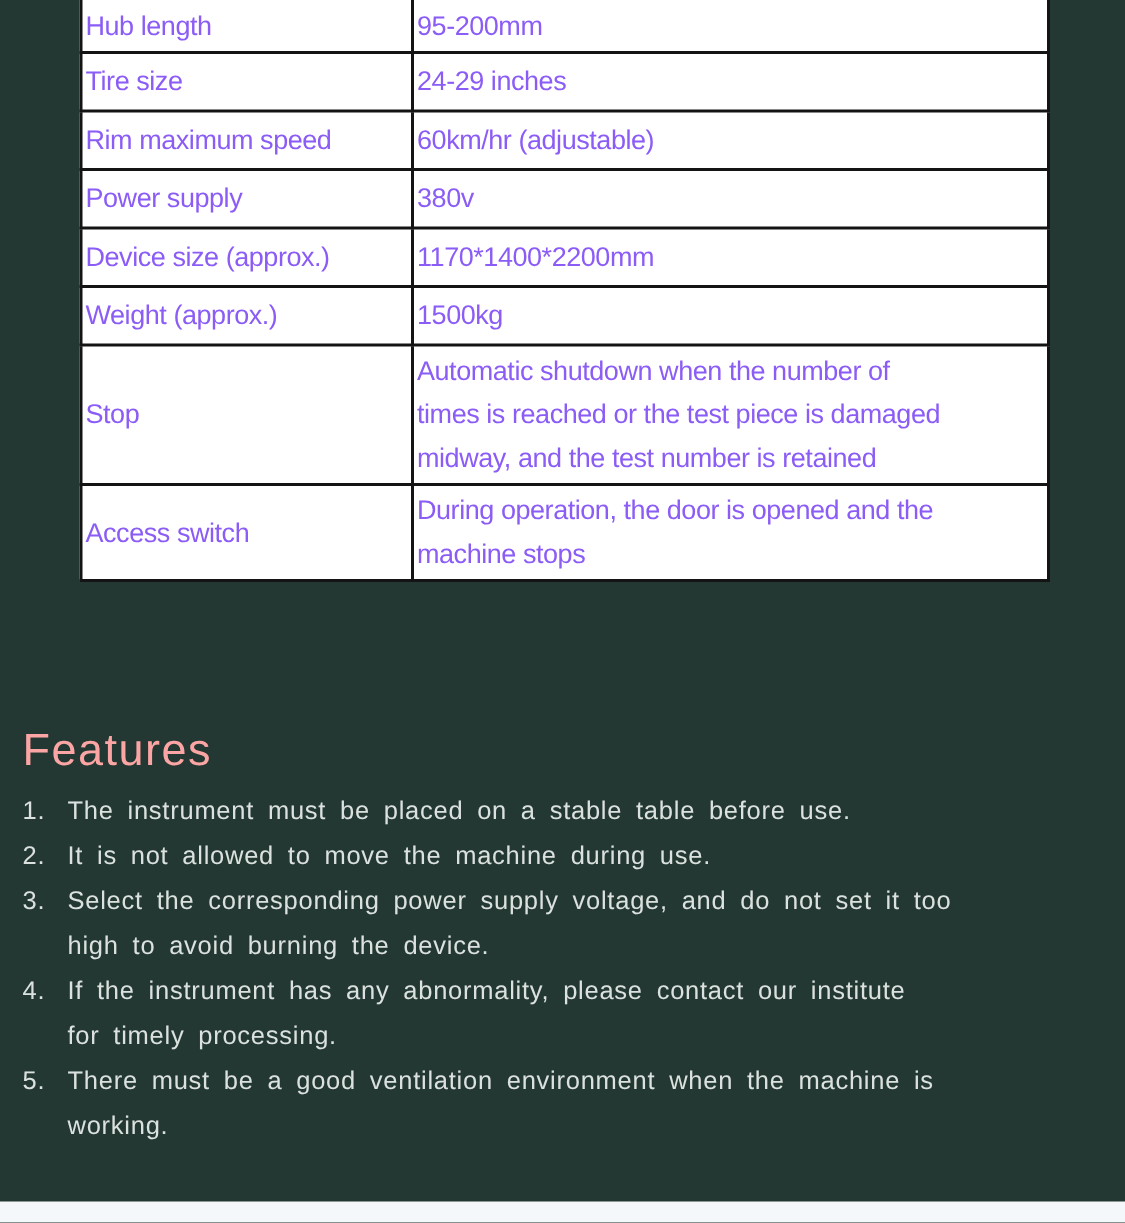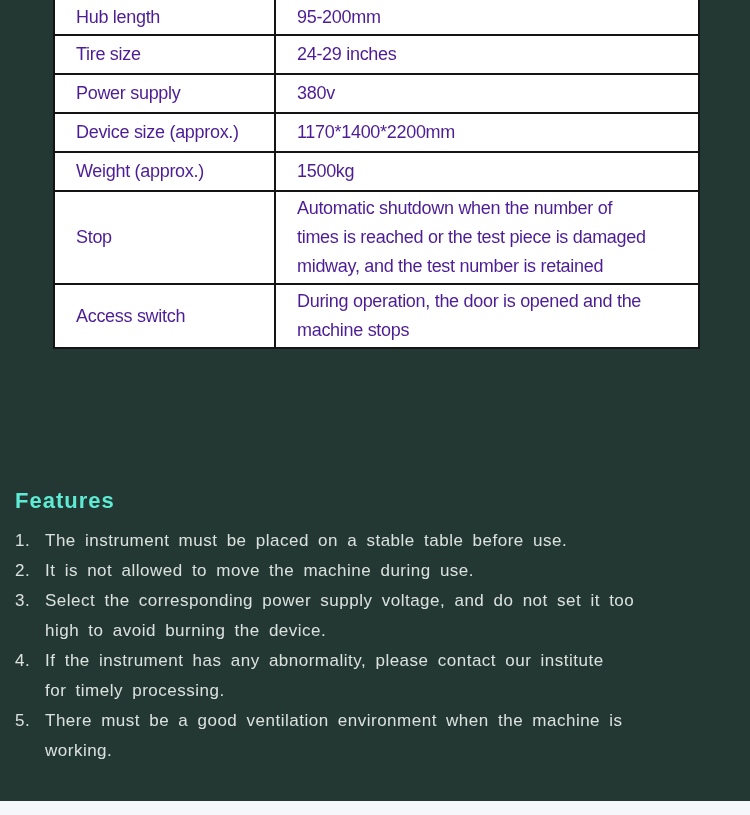--- a/index.html
+++ b/index.html
@@ -20,24 +20,24 @@
     width: 645px;
   }
   .spec-table {
     border-collapse: collapse;
     table-layout: fixed;
     width: 645px;
     background: #ffffff;
   }
   .spec-table td {
     border: 2px solid #141414;
-    padding: 2px 6px 2px 21px;
+    padding: 2px 6px 2px 2px;
     font-size: 18px;
     letter-spacing: -0.3px;
-    color: #4c1d95;
+    color: #8b5cf6;
     vertical-align: middle;
     line-height: 29px;
     overflow: hidden;
   }
   .spec-table col.c-label { width: 221px; }
   .spec-table col.c-value { width: 424px; }
   .spec-table tr td { height: 33px; }
   .spec-table tr:nth-child(1) td { height: 30px; border-top: none; }
   .spec-table tr:nth-child(9) td { height: 86px; text-align: center; }
   .spec-table tr:nth-child(10) td { height: 54px; }
@@ -46,25 +46,25 @@
   
   .features {
     position: absolute;
     left: 15px;
     top: 484px;
     width: 700px;
     color: #dbe1df;
   }
   .features h2 {
     margin: 0 0 8px 0;
-    font-size: 22px;
+    font-size: 30px;
     line-height: 34px;
-    font-weight: 700;
+    font-weight: 400;
     letter-spacing: 1px;
-    color: #5eead4;
+    color: #fca5a5;
   }
   .features ol {
     list-style: none;
     margin: 0;
     padding: 0;
     font-size: 17px;
     letter-spacing: 0.5px;
     word-spacing: 4px;
   }
   .features li {
@@ -106,20 +106,24 @@
           <tr>
             <td class="label">Hub length</td>
             <td class="value">95-200mm</td>
           </tr>
 
           <tr>
             <td class="label">Tire size</td>
             <td class="value">24-29 inches</td>
           </tr>
 
+          <tr>
+            <td class="label">Rim maximum speed</td>
+            <td class="value">60km/hr (adjustable)</td>
+          </tr>
 
 
           <tr>
             <td class="label">Power supply</td>
             <td class="value">380v</td>
           </tr>
 
           <tr>
             <td class="label">Device size (approx.)</td>
             <td class="value">1170*1400*2200mm</td>

